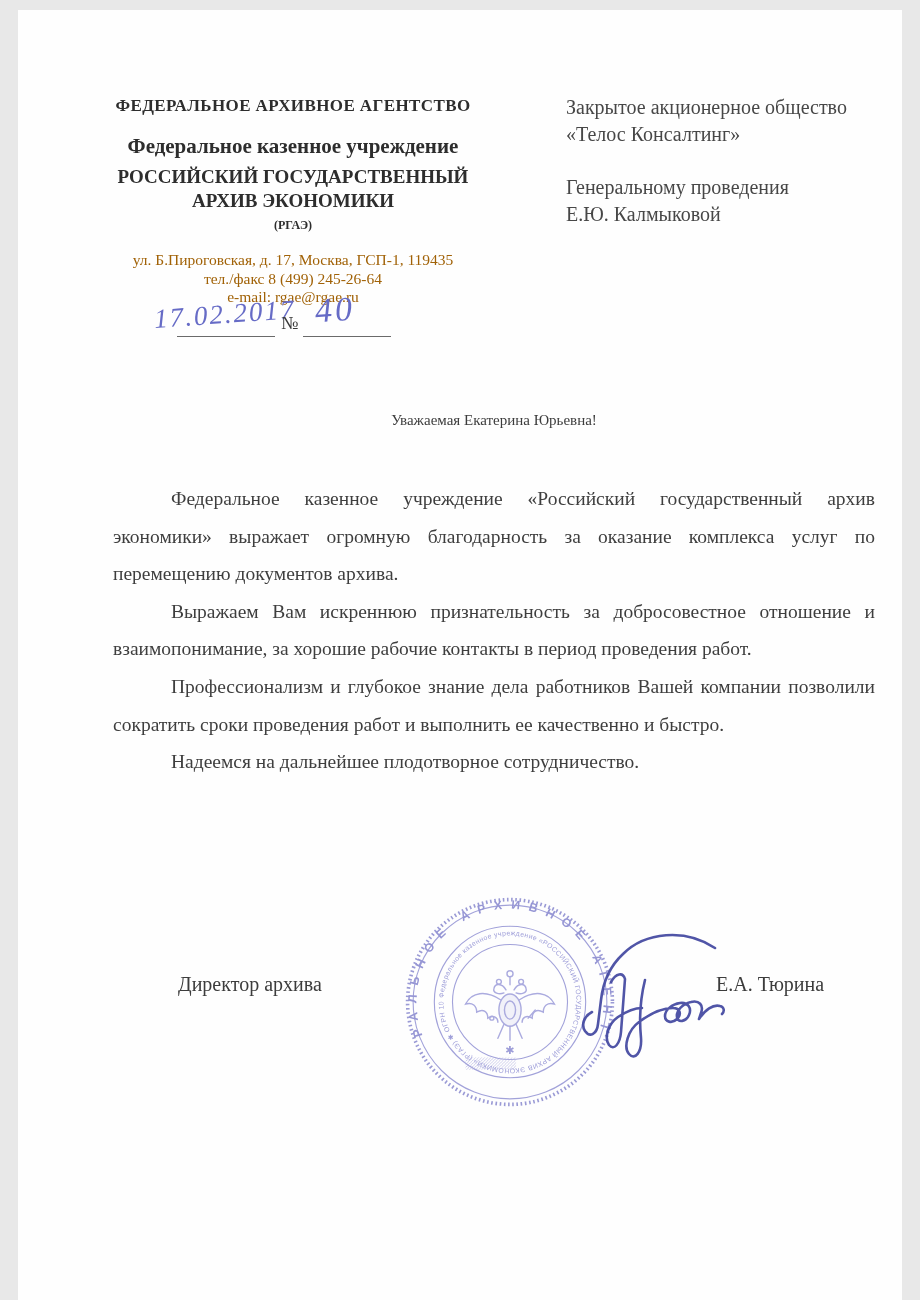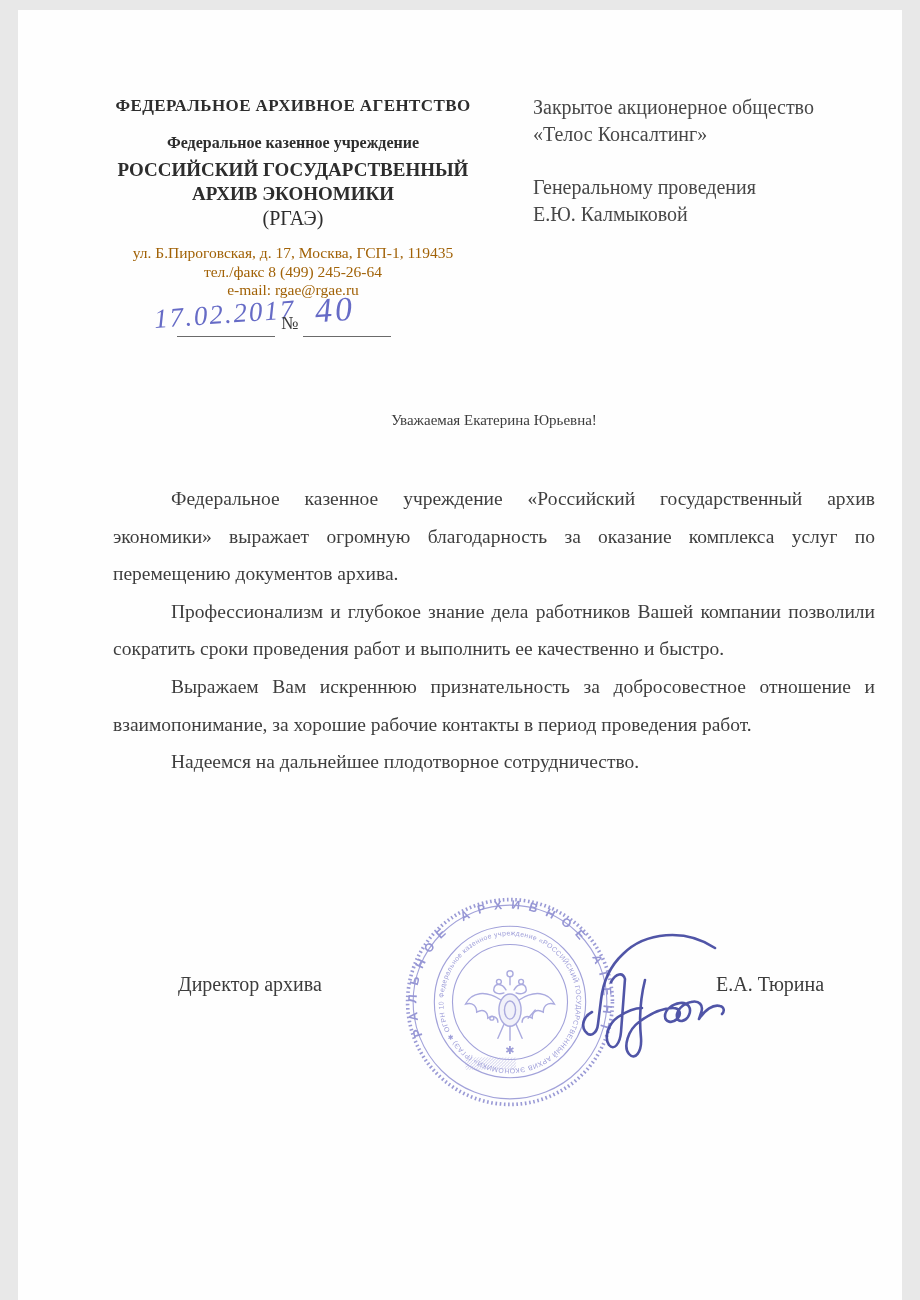--- a/index.html
+++ b/index.html
@@ -15,28 +15,28 @@
   }
   
   .sender-block {
     position: absolute;
     left: 88px; top: 86px;
     width: 374px;
     text-align: center;
     color: #2d2d2d;
   }
   .sender-agency  { font-size: 17px; font-weight: bold; letter-spacing: .4px; }
-  .sender-type    { font-size: 16px; font-weight: bold; margin-top: 18px; }
+  .sender-type    { font-size: 21px; font-weight: bold; margin-top: 18px; }
   .sender-name    { font-size: 19px;  font-weight: bold; margin-top: 6px; line-height: 24px; }
   .sender-name2   { font-size: 19px;  font-weight: bold; line-height: 24px; }
-  .sender-abbr    { font-size: 20px;  font-weight: normal; line-height: 24px; }
+  .sender-abbr    { font-size: 12px;  font-weight: bold; line-height: 24px; }
   .sender-contacts{ margin-top: 14px; font-size: 15.5px; line-height: 18.5px; color: #a16207; }
   .recipient-block {
     position: absolute;
-    left: 515px; top: 84px;
+    left: 548px; top: 84px;
     width: 345px;
     font-size: 20px;
     line-height: 27px;
     color: #474747;
   }
   .recipient-spacer { height: 26px; }
   
   .hw-ink {
     position: absolute;
     font-style: italic;
@@ -101,22 +101,22 @@
   <div class="hw-ink hw-date">17.02.2017</div>
   <div class="ref-underline u1"></div>
   <div class="ref-no-sign">№</div>
   <div class="ref-underline u2"></div>
   <div class="hw-ink hw-number">40</div>
 
   <div class="salutation">Уважаемая Екатерина Юрьевна!</div>
 
   <div class="letter-body">
     <p>Федеральное казенное учреждение «Российский государственный архив экономики» выражает огромную благодарность за оказание комплекса услуг по перемещению документов архива.</p>
+    <p>Выражаем Вам искреннюю признательность за добросовестное отношение и взаимопонимание, за хорошие рабочие контакты в период проведения работ.</p>
     <p>Профессионализм и глубокое знание дела работников Вашей компании позволили сократить сроки проведения работ и выполнить ее качественно и быстро.</p>
-    <p>Выражаем Вам искреннюю признательность за добросовестное отношение и взаимопонимание, за хорошие рабочие контакты в период проведения работ.</p>
     <p>Надеемся на дальнейшее плодотворное сотрудничество.</p>
   </div>
 
   <div class="sig-position">Директор архива</div>
   <div class="sig-name">Е.А. Тюрина</div>
 
   <svg class="stamp-svg" viewBox="-110 -110 220 220" xmlns="http://www.w3.org/2000/svg">
     <defs>
       <path id="ringOuter" d="M -87,32 A 92.6,92.6 0 1 1 87,32"></path>
       <path id="ringInner" d="M -66,0 A 66,66 0 1 1 66,0 A 66,66 0 1 1 -66,0"></path>

